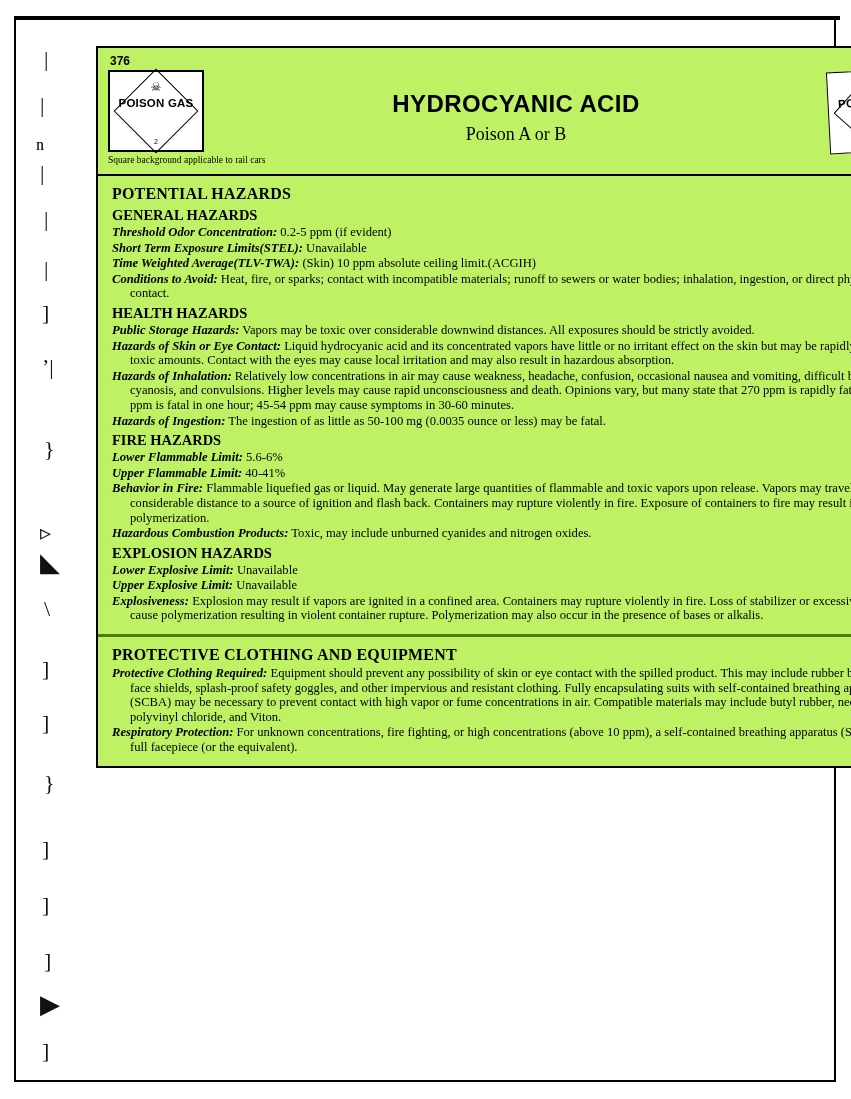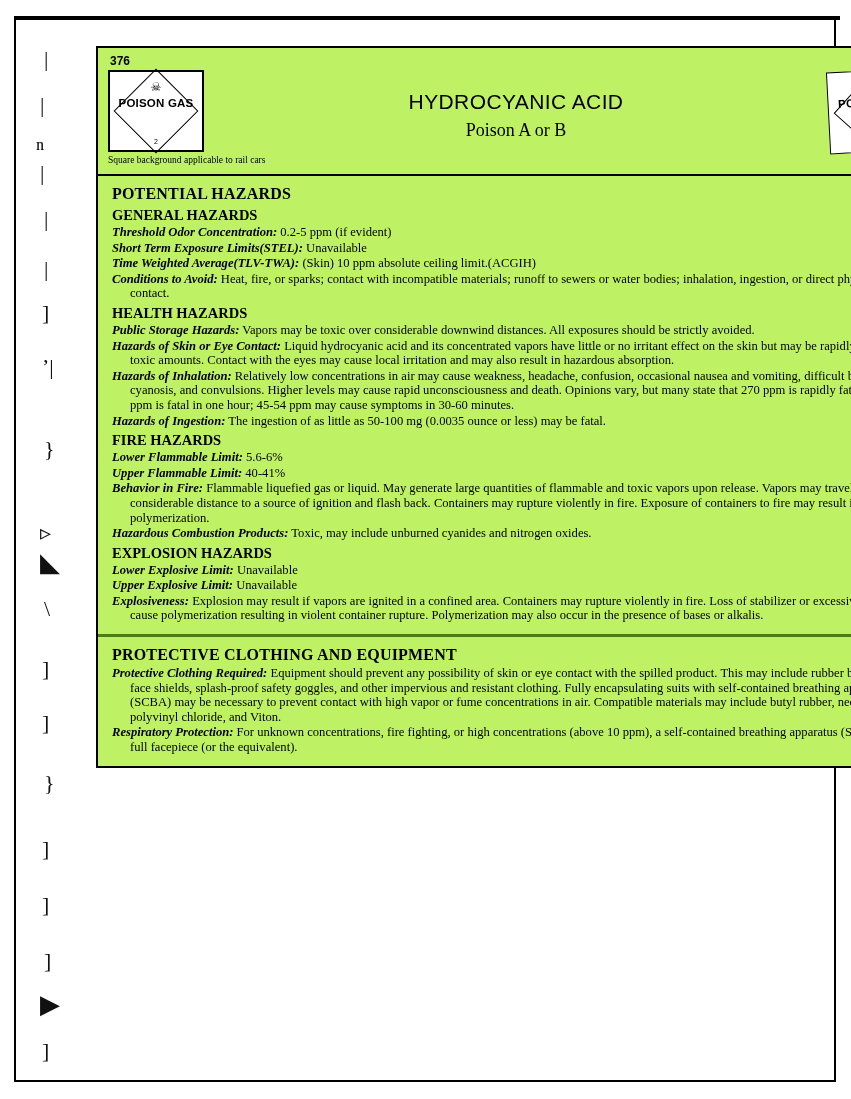--- a/index.html
+++ b/index.html
@@ -127,22 +127,22 @@
     margin-top: 3px;
     width: 170px;
   }
   .title-col {
     flex: 1 1 auto;
     text-align: center;
     padding-top: 20px;
   }
   .doc-title {
     font-family: "Liberation Sans", sans-serif;
-    font-weight: normal;
-    font-size: 21px;
+    font-weight: bold;
+    font-size: 24px;
     letter-spacing: .4px;
   }
   .doc-subtitle {
     font-family: Liberation Serif, serif;
     font-size: 18px;
     margin-top: 6px;
   }
   .placard-col.right {
     width: 118px;
     flex: 0 0 118px;

